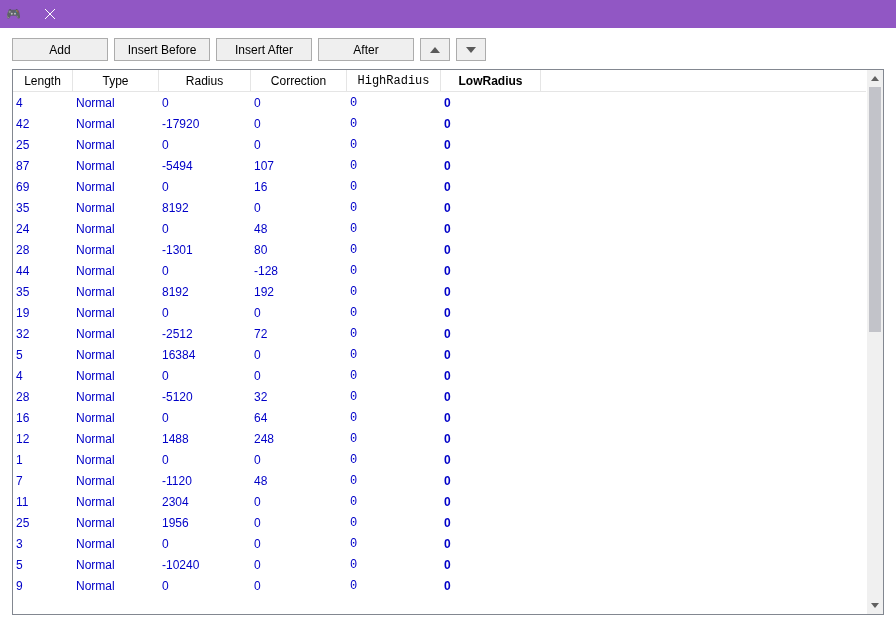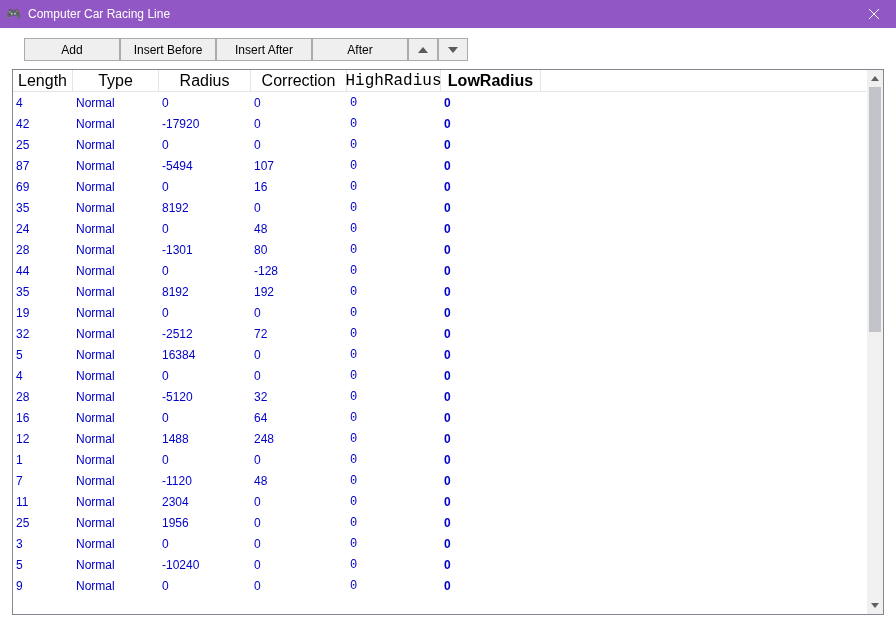--- a/index.html
+++ b/index.html
@@ -23,22 +23,22 @@
   .titlebar .title { flex: 1; font-size: 12px; }
   .titlebar .close {
     width: 44px; height: 28px;
     display: inline-flex; align-items: center; justify-content: center;
     color: #fff;
   }
   .titlebar .close svg { stroke: #fff; }
 
   .toolbar {
     display: flex;
+    gap: 6px;
     padding: 10px 12px 8px 12px;
-    margin-left: 12px;
   }
   .btn {
     background: #efefef;
     border: 1px solid #acacac;
     font-size: 12px;
     min-width: 96px;
     height: 23px;
     cursor: pointer;
     display: inline-flex;
     align-items: center;
@@ -93,21 +93,21 @@
   .header-row {
     display: flex;
     height: 22px;
   }
   .header-cell {
     border-bottom: 1px solid #e5e5e5;
     border-right: 1px solid #e5e5e5;
     display: flex;
     align-items: center;
     justify-content: center;
-    font-size: 16px;
+    font-size: 12px;
     color: #000;
     background: #fff;
   }
   .col-length { width: 60px; }
   .col-type   { width: 86px; }
   .col-radius { width: 92px; }
   .col-corr   { width: 96px; }
   .col-high   { width: 94px; font-family: Liberation Mono, monospace; }
   .col-low    { width: 100px; font-weight: bold; }
   .col-fill   { flex: 1; border-right: none; }
@@ -126,21 +126,20 @@
     align-items: center;
     height: 100%;
     overflow: hidden;
   }
 </style>
 </head>
 <body>
 
 <div class="titlebar">
   <span class="app-icon">🎮</span>
-  <span class="title">Computer Car Racing Line</span>
   <div class="close">
     <svg width="10" height="10" viewBox="0 0 10 10">
       <line x1="0" y1="0" x2="10" y2="10" stroke-width="1"></line>
       <line x1="10" y1="0" x2="0" y2="10" stroke-width="1"></line>
     </svg>
   </div>
 </div>
 
 <div class="toolbar">
   <button class="btn">Add</button>

